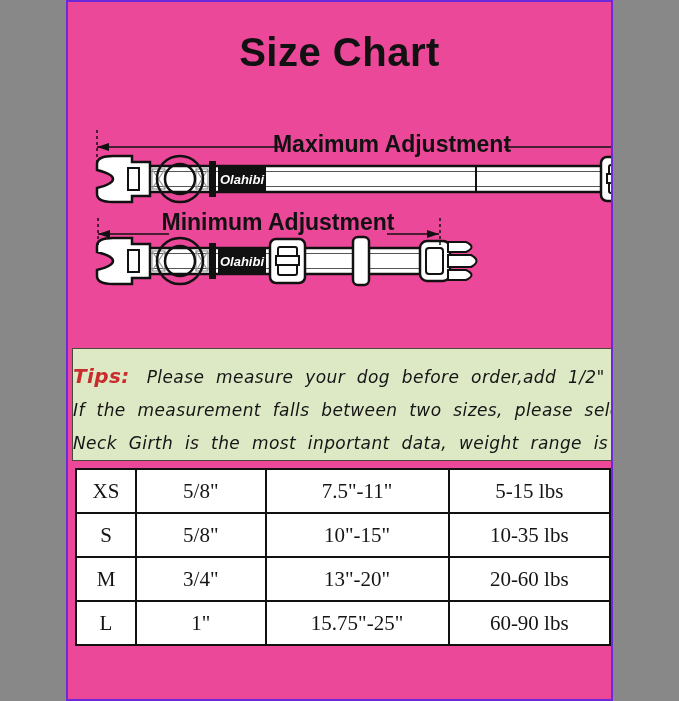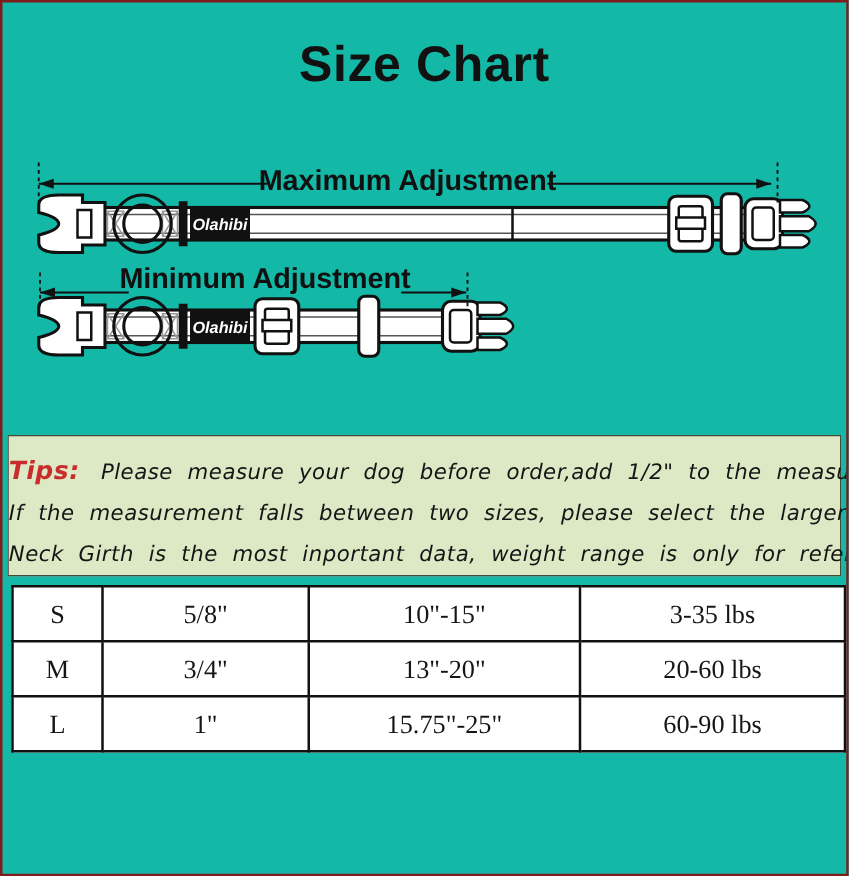--- a/index.html
+++ b/index.html
@@ -1,20 +1,20 @@
 <!DOCTYPE html>
 <html><head>
 <meta charset="utf-8">
 <style>
   html,body{margin:0;padding:0;background:#888;}
   .frame{
     position:relative;
-    width:679px;height:701px;
-    background:#14b8a6;
-    border:2px solid #7f1d1d;
+    width:547px;height:701px;
+    background:#ec4899;
+    border:2px solid #6d28d9;
     box-sizing:border-box;
     overflow:hidden;
     font-family:"Liberation Sans",sans-serif;
     margin:0 auto;
   }
   .page-title{
     position:absolute;top:28px;left:0;width:100%;
     text-align:center;
     font-size:40px;font-weight:bold;color:#111;
     letter-spacing:0.5px;
@@ -160,24 +160,30 @@
 
   <table class="size-table">
     <colgroup>
       <col style="width:72px">
         <col style="width:165px">
         <col style="width:217px">
         <col style="width:212px">
     </colgroup>
     <tbody>
     <tr>
+      <td>XS</td>
+      <td>5/8"</td>
+      <td>7.5"-11"</td>
+      <td>5-15 lbs</td>
+    </tr>
+    <tr>
       <td>S</td>
       <td>5/8"</td>
       <td>10"-15"</td>
-      <td>3-35 lbs</td>
+      <td>10-35 lbs</td>
     </tr>
     <tr>
       <td>M</td>
       <td>3/4"</td>
       <td>13"-20"</td>
       <td>20-60 lbs</td>
     </tr>
     <tr>
       <td>L</td>
       <td>1"</td>

